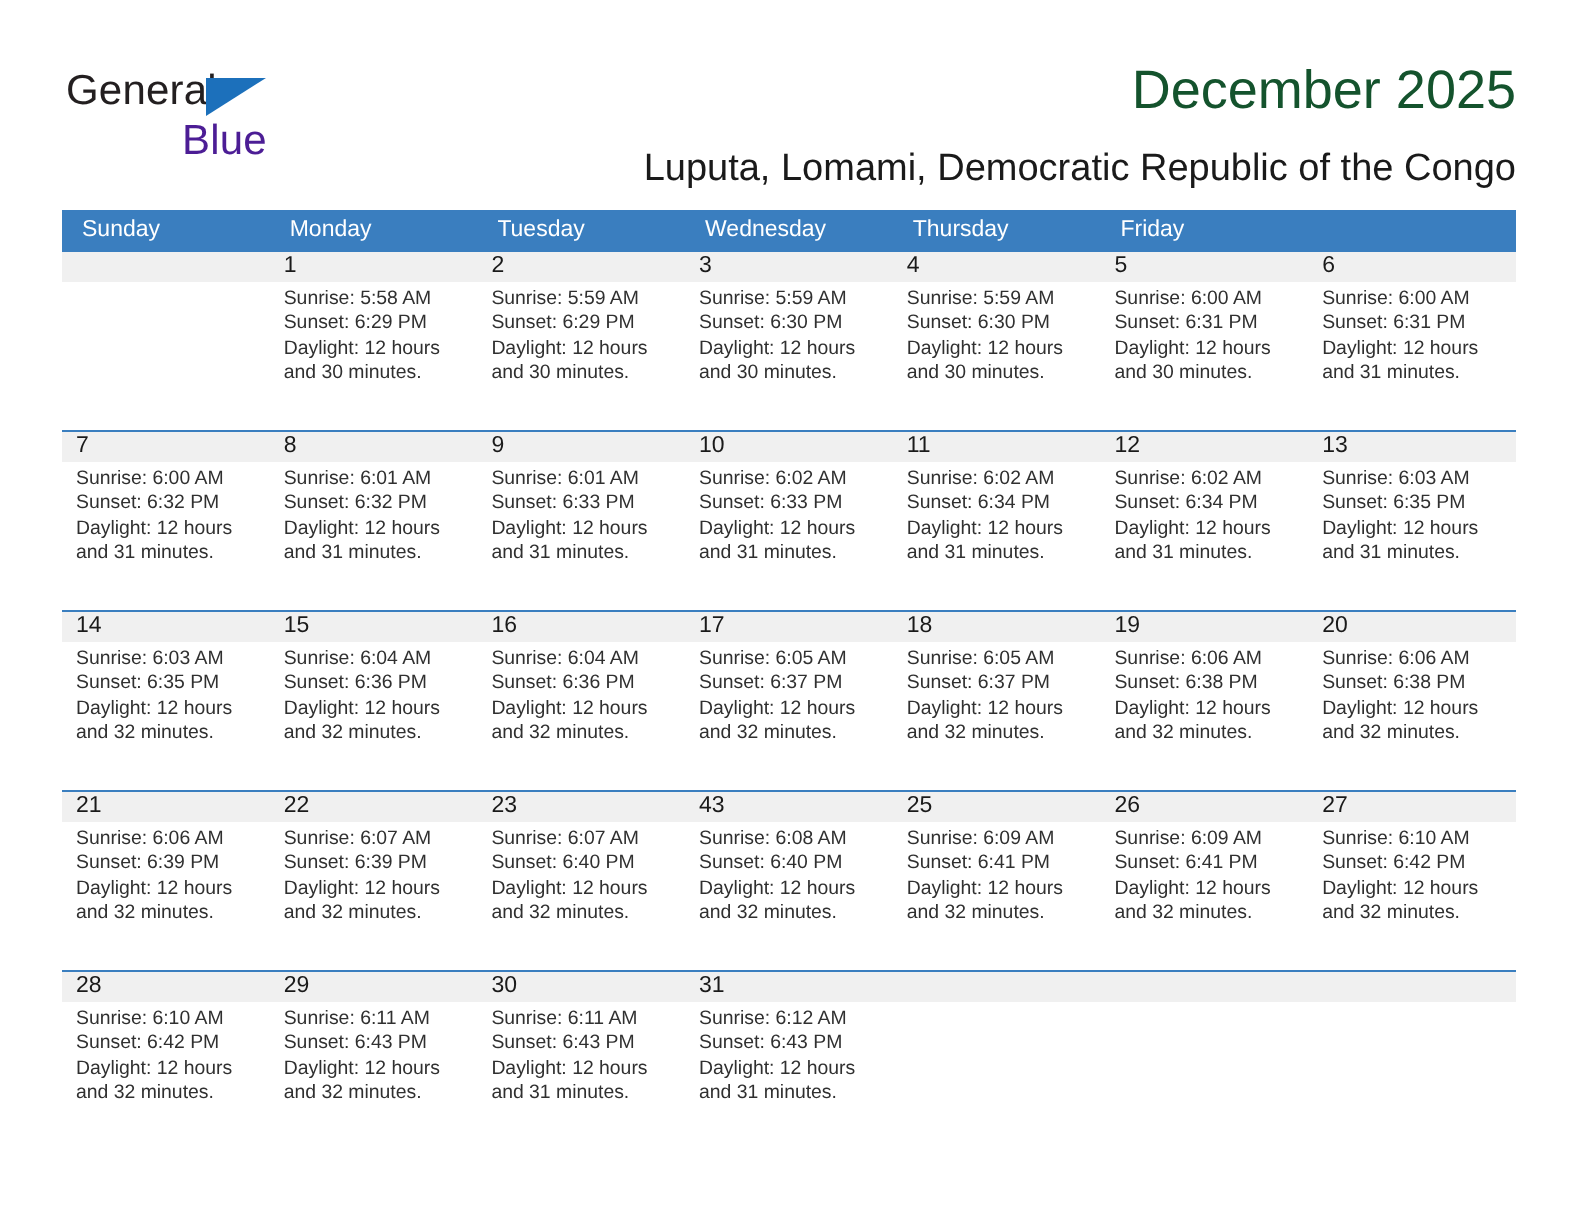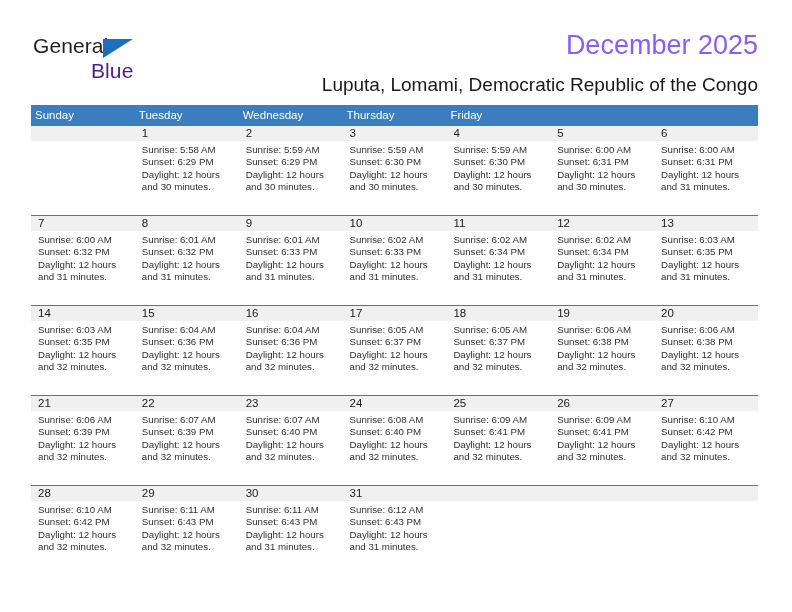--- a/index.html
+++ b/index.html
@@ -62,21 +62,21 @@
     letter-spacing: 0.1px;
     color: #4c1d95;
     line-height: 25px;
   }
 
   .title {
     position: absolute;
     right: 34px;
     top: 29px;
     font-size: 27px;
-    color: #8b5cf6;
+    color: #14532d;
     text-align: right;
     white-space: nowrap;
     line-height: 32px;
   }
   .subtitle {
     position: absolute;
     right: 34px;
     top: 77px;
     font-size: 19px;
     color: #1a1a1a;
@@ -95,21 +95,21 @@
   .weekhead {
     display: flex;
     width: 727px;
     height: 21px;
     background: #3a7ebf;
   }
   .weekhead .wh {
     flex: 0 0 103.85px;
     width: 103.85px;
     box-sizing: border-box;
-    padding-left: 4px;
+    padding-left: 10px;
     color: #ffffff;
     font-size: 11.5px;
     line-height: 21px;
     white-space: nowrap;
     overflow: hidden;
   }
 
   .week {
     width: 727px;
     border-top: 1px solid #3a7ebf;
@@ -167,20 +167,21 @@
       <span class="logo-blue">Blue</span>
     </div>
 
     <div class="title">December 2025</div>
     <div class="subtitle">Luputa, Lomami, Democratic Republic of the Congo</div>
   </div>
 
   <div class="cal">
     <div class="weekhead" id="weekhead">
         <div class="wh">Sunday</div>
+        <div class="wh">Monday</div>
         <div class="wh">Tuesday</div>
         <div class="wh">Wednesday</div>
         <div class="wh">Thursday</div>
         <div class="wh">Friday</div>
       </div>
     <div id="weeks">
         <div class="week">
           <div class="week-inner">
             <div class="daycell empty">
               <div class="daynum-band"></div>
@@ -422,21 +423,21 @@
                 <div class="daynum">23</div>
               </div>
               <div class="dayinfo">
                 <div>Sunrise: 6:07 AM</div>
                 <div>Sunset: 6:40 PM</div>
                 <div class="daylight">Daylight: 12 hours and 32 minutes.</div>
               </div>
             </div>
             <div class="daycell">
               <div class="daynum-band">
-                <div class="daynum">24</div>
+                <div class="daynum">43</div>
               </div>
               <div class="dayinfo">
                 <div>Sunrise: 6:08 AM</div>
                 <div>Sunset: 6:40 PM</div>
                 <div class="daylight">Daylight: 12 hours and 32 minutes.</div>
               </div>
             </div>
             <div class="daycell">
               <div class="daynum-band">
                 <div class="daynum">25</div>

